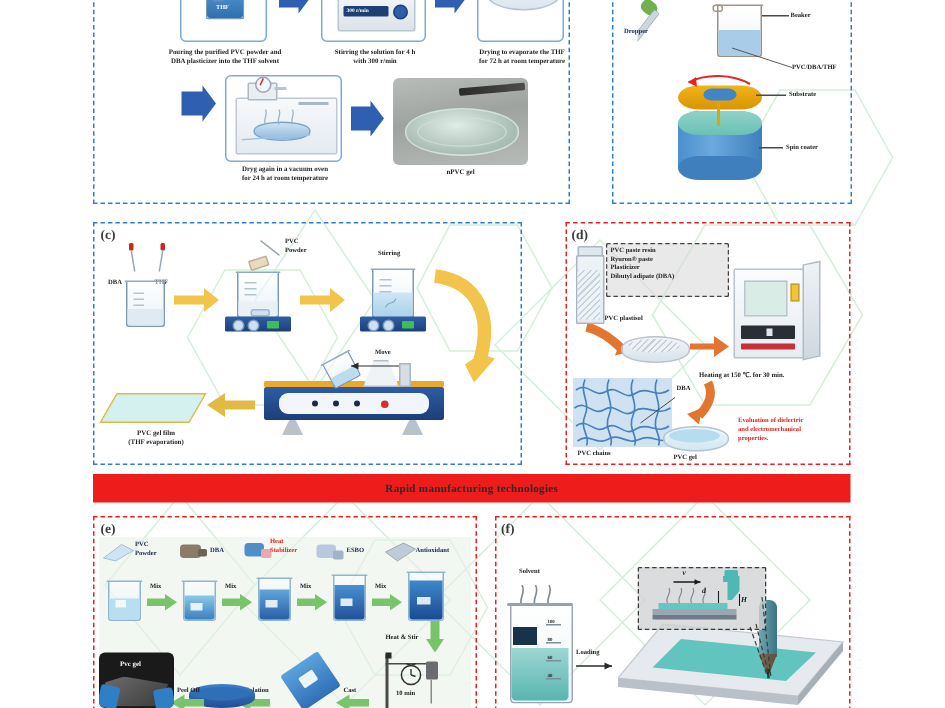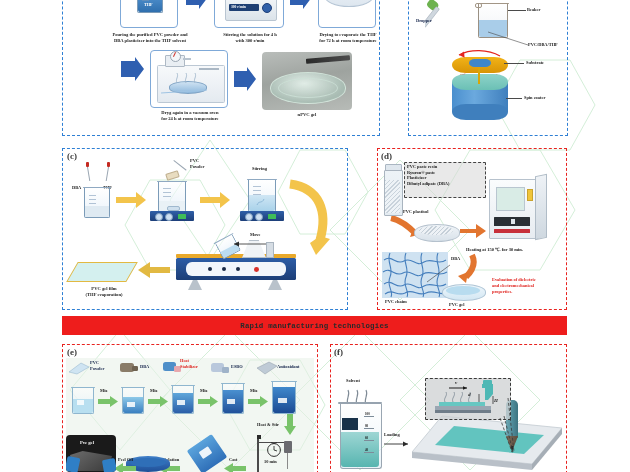--- a/index.html
+++ b/index.html
@@ -379,21 +379,21 @@
   <div style="position:absolute;left:442px;top:283px;width:42px;height:18px;">
     <div style="position:absolute;left:0;top:1px;width:42px;height:15px;border-radius:50%/45%;background:linear-gradient(180deg,#eef6fb,#d3e7f3);border:.6px solid #b0c6d6;"></div>
     <div style="position:absolute;left:4px;top:3px;width:34px;height:9px;border-radius:50%/50%;background:#b8dcef;"></div>
   </div>
   <div class="lbl dark" style="left:449px;top:302px;">PVC gel</div>
 
   <div class="lbl red" style="left:492px;top:277px;white-space:pre-line;line-height:1.35;">Evaluation of dielectric
 and electromechanical
 properties.</div>
 
-  <div id="banner" style="left:62px;top:316px;width:505px;height:19px;font-family:Liberation Mono, monospace;">
+  <div id="banner" style="left:62px;top:316px;width:505px;height:19px;">
     <span>Rapid manufacturing technologies</span>
   </div>
 
   <div class="panel red" style="left:62px;top:344px;width:256px;height:130px;">
   </div>
   <div class="plabel" style="left:67px;top:347px;">(e)</div>
   <div style="position:absolute;left:66px;top:358px;width:248px;height:114px;background:rgba(231,240,231,.55);"></div>
 
   <svg style="position:absolute;left:68px;top:361px;" width="22" height="14" viewBox="0 0 22 14">
     <path d="M1 11 L13 2 L21 6 L9 13 Z" fill="#cfe4f2" stroke="#8fb0c8" stroke-width=".5"></path>

